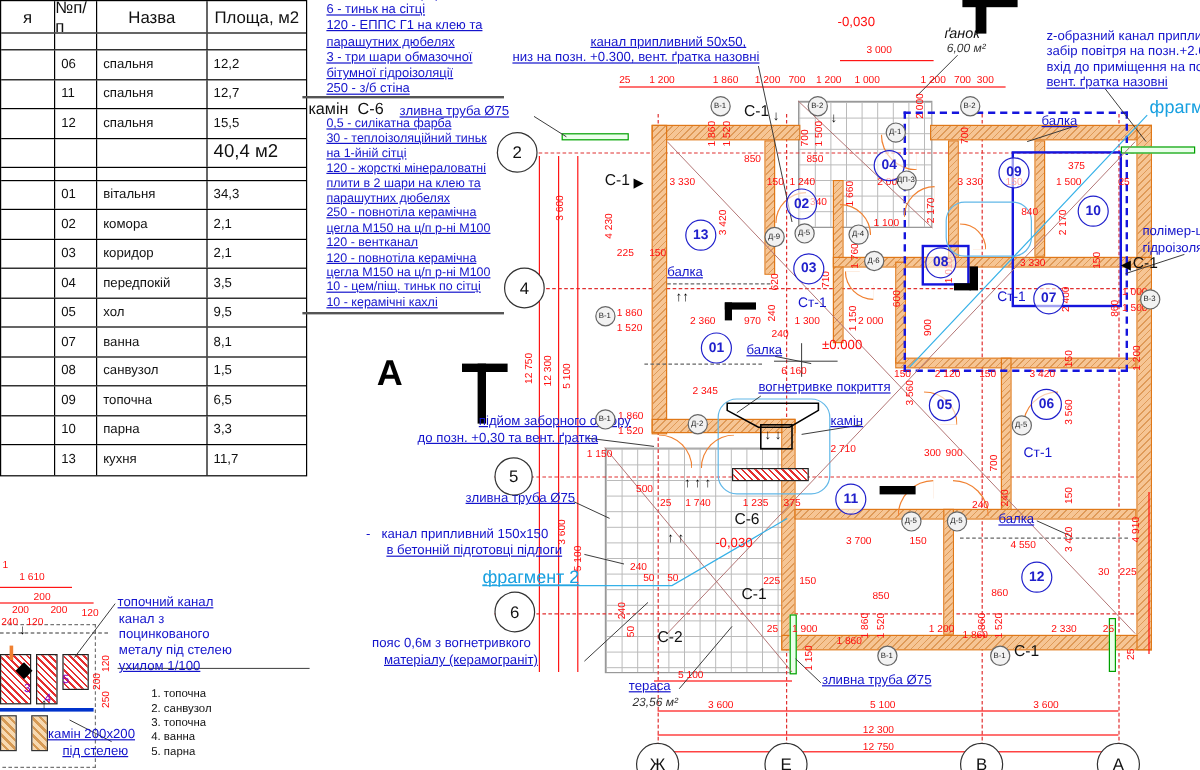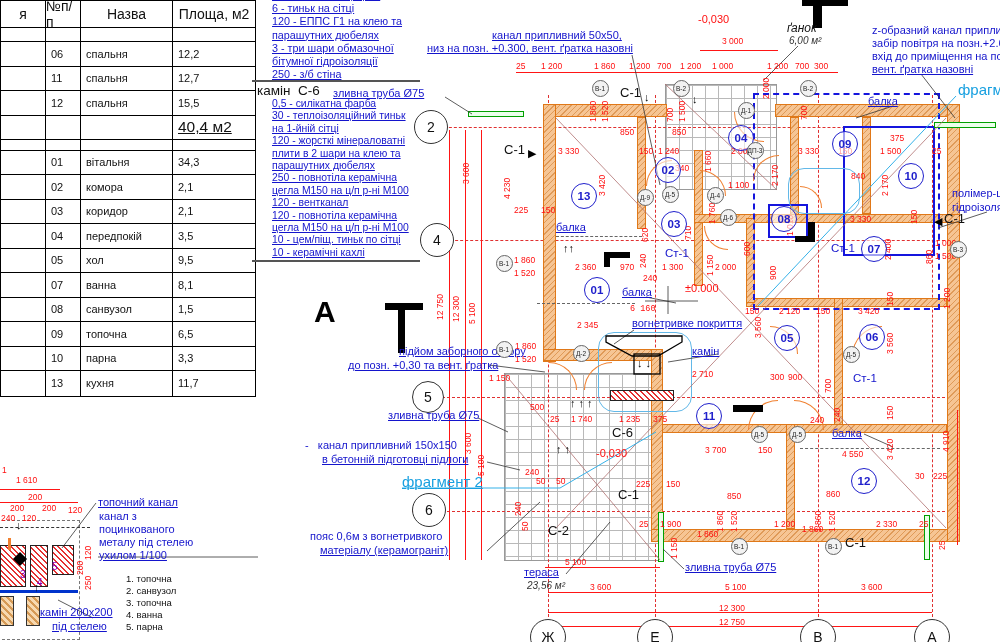--- a/index.html
+++ b/index.html
@@ -11,21 +11,21 @@
   .trow:last-child{border-bottom:none;}
   .tc{box-sizing:border-box;border-right:1px solid #000;height:100%;display:flex;align-items:center;
       padding-left:5px;font-size:11px;color:#111;overflow:hidden;}
   .tc:last-child{border-right:none;}
   .c0{width:45px;}.c1{width:35px;}.c2{width:92px;}.c3{flex:1;}
   .hdr{height:27px;border-bottom:1.5px solid #000;}
   .hdr .tc{font-size:14px;justify-content:center;padding-left:0;}
   .sp{height:14px;}
   .dr{height:24.5px;}
   .tot{height:24px;}
-  .tot .tc{font-size:15.5px;text-decoration:underline;}
+  .tot .tc{font-size:15.5px;}
   
   .nline{font-size:10.8px;color:#1414cc;text-decoration:underline;white-space:nowrap;line-height:13.2px;}
   .nline2{font-size:10.4px;color:#1414cc;text-decoration:underline;white-space:nowrap;line-height:12.4px;}
   .rule{position:absolute;background:#555;}
   
   .abs{position:absolute;box-sizing:border-box;}
   .wall{position:absolute;box-sizing:border-box;
         background:repeating-linear-gradient(135deg,#f6c594 0 3px,#df9a58 3px 4px);
         border:1px solid #e07818;}
   .chk{position:absolute;box-sizing:border-box;background-color:#fff;
@@ -406,21 +406,21 @@
         <div class="t d" style="left: 643px; top: 274px;">240</div>
         <div class="t d" style="left: 662px; top: 263px;">1 300</div>
         <div class="t d" style="left: 715px; top: 263px;">2 000</div>
         <div class="t d rot" style="left: 641px; top: 242px;">620</div>
         <div class="t d rot" style="left: 639px; top: 268px;">240</div>
         <div class="t d rot" style="left: 684px; top: 240px;">710</div>
         <div class="t d rot" style="left: 708px; top: 224px;">1 760</div>
         <div class="t d rot" style="left: 706px; top: 276px;">1 150</div>
         <div class="t d rot" style="left: 743px; top: 256px;">600</div>
         <div class="t d rot" style="left: 769px; top: 280px;">900</div>
-        <div class="t d" style="left: 630px; top: 305px; font-family: Liberation Mono, monospace;">6 160</div>
+        <div class="t d" style="left: 651px; top: 305px;">6 160</div>
         <div class="t d" style="left: 577px; top: 321px;">2 345</div>
         <div class="t d" style="left: 515px; top: 342px;">1 860</div>
         <div class="t d" style="left: 515px; top: 355px;">1 520</div>
         <div class="t d" style="left: 489px; top: 374px;">1 150</div>
         <div class="t d" style="left: 692px; top: 370px;">2 710</div>
         <div class="t d rot" style="left: 436px; top: 320px;">12 750</div>
         <div class="t d rot" style="left: 452px; top: 322px;">12 300</div>
         <div class="t d rot" style="left: 468px; top: 324px;">5 100</div>
         <div class="t d rot" style="left: 464px; top: 454px;">3 600</div>
         <div class="t d rot" style="left: 477px; top: 476px;">5 100</div>

